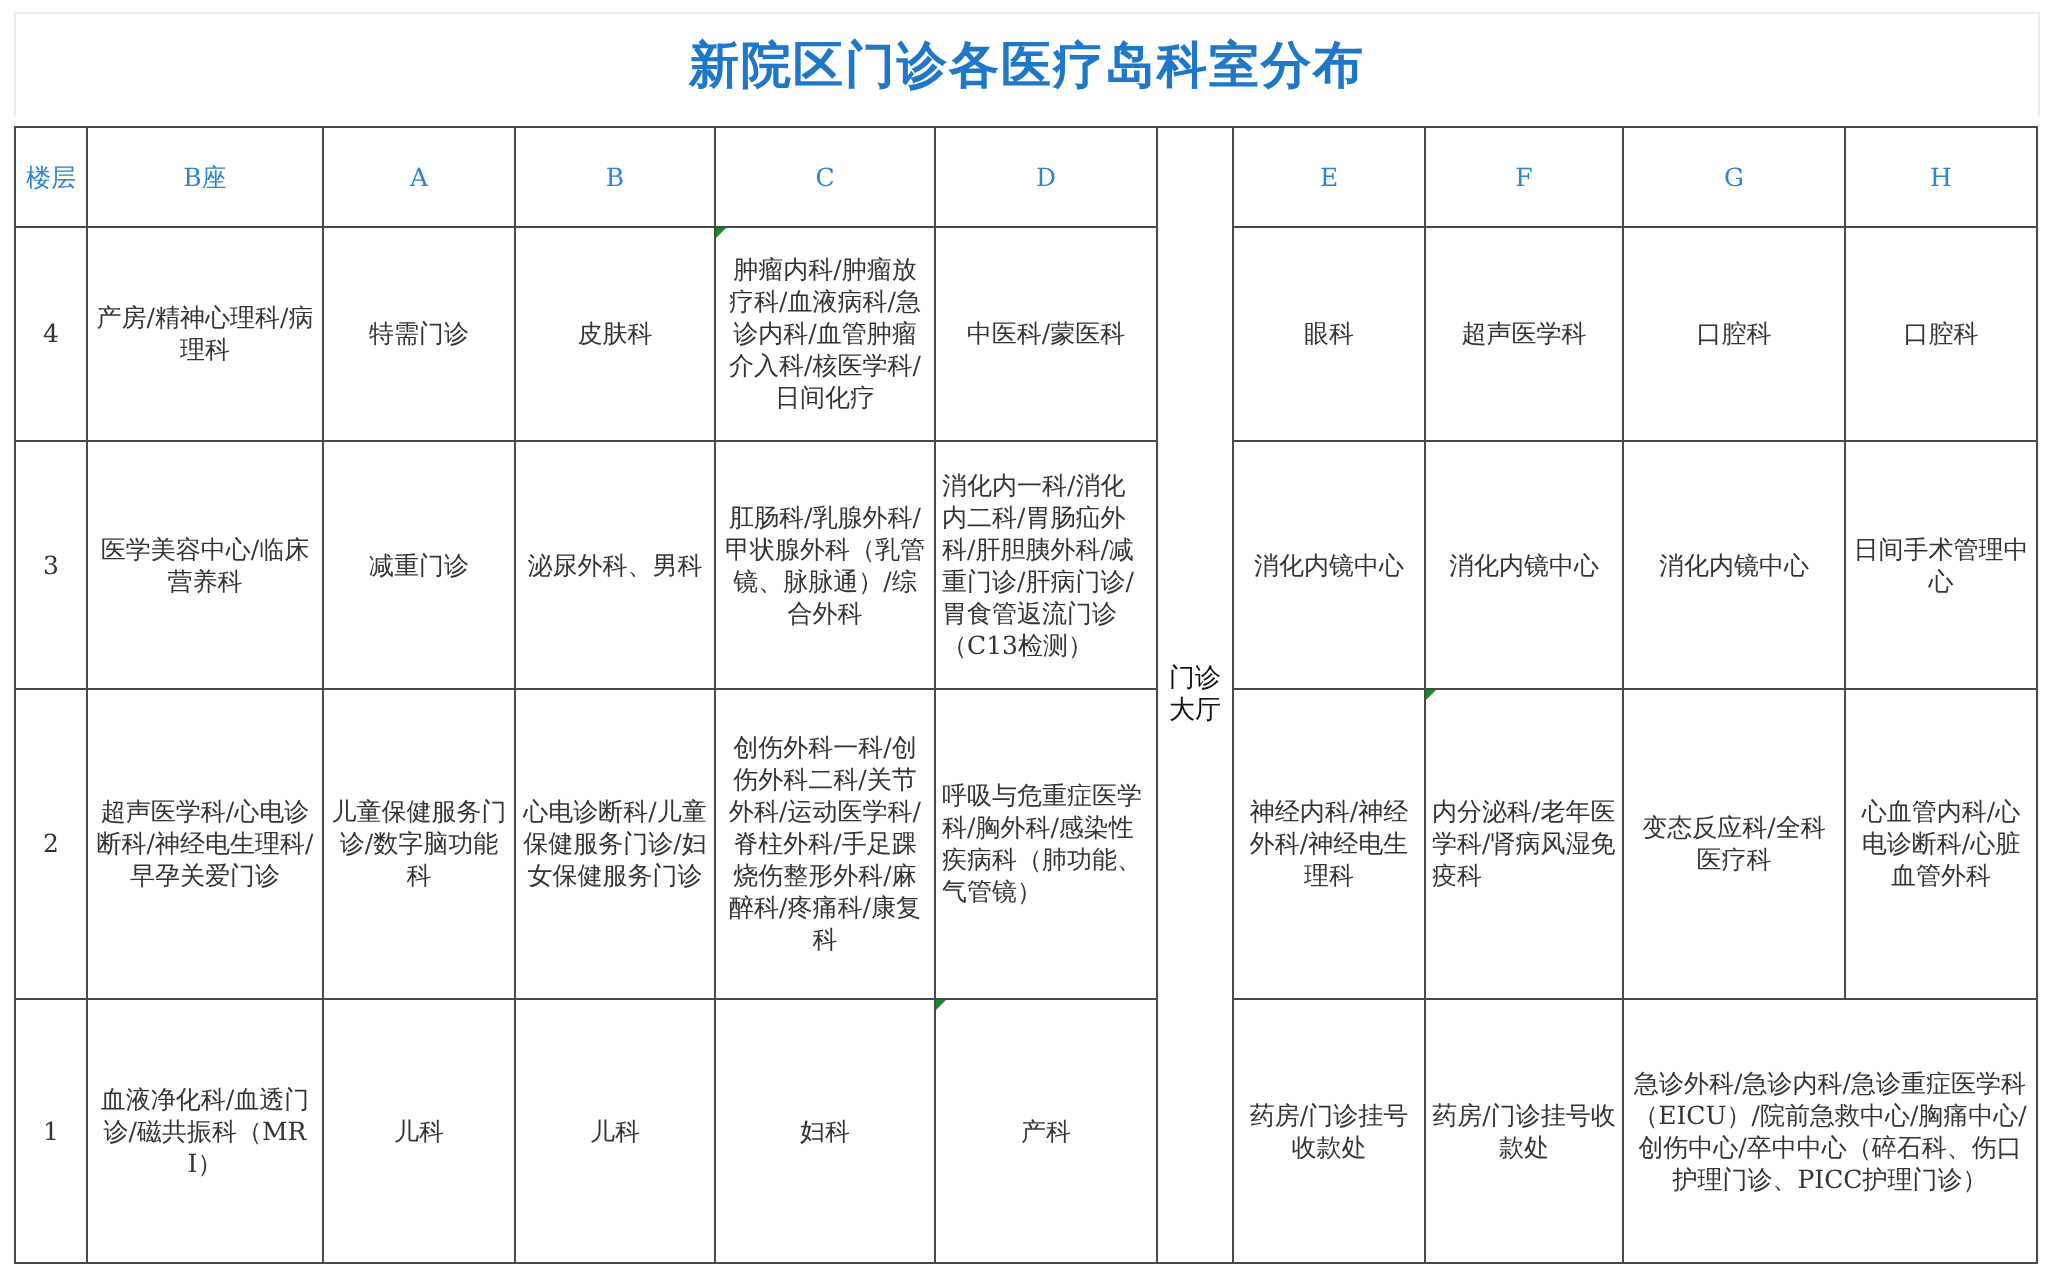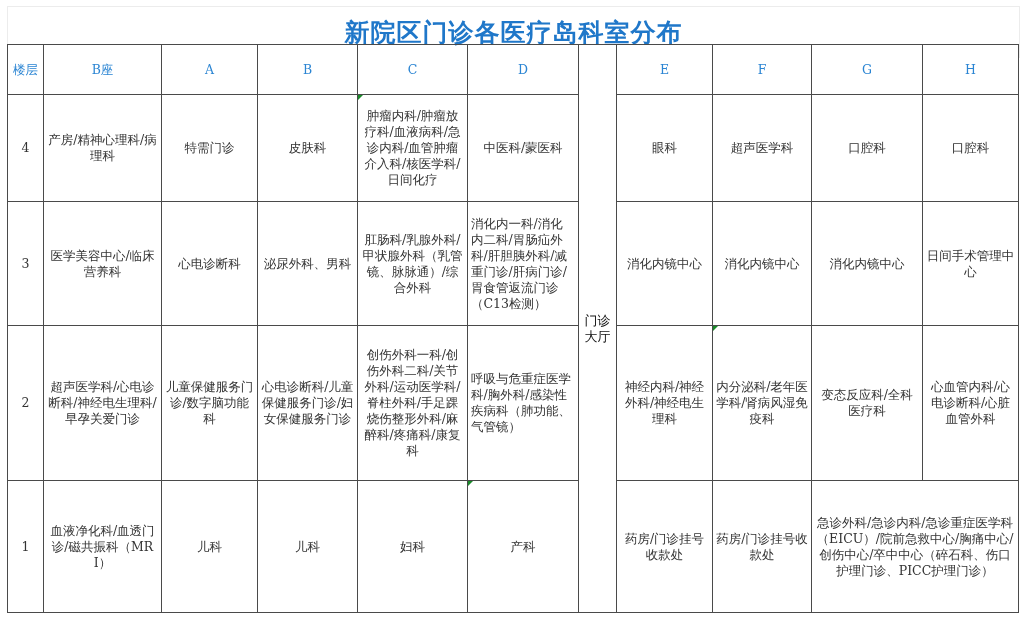--- a/index.html
+++ b/index.html
@@ -6,21 +6,21 @@
     body { width: 1024px; height: 632px; position: relative; overflow: hidden;
            font-family: "DejaVu Serif", "Liberation Serif", serif; }
     .title-box {
       position: absolute; left: 7px; top: 6px; width: 1011px; height: 51px;
       border-top: 1px solid #ececec; border-left: 1px solid #ececec; border-right: 1px solid #ececec;
       display: flex; align-items: center; justify-content: center;
       color: #1f77c9; font-size: 25px; font-weight: bold; letter-spacing: 1px;
       font-family: "DejaVu Sans", "Liberation Sans", sans-serif;
     }
     table.grid {
-      position: absolute; left: 7px; top: 44px;
+      position: absolute; left: 7px; top: 63px;
       border-collapse: collapse; table-layout: fixed;
     }
     table.grid td, table.grid th {
       border: 1.5px solid #4a4a4a; padding: 0 3px;
       text-align: center; vertical-align: middle;
       font-size: 12.5px; line-height: 16px; color: #333;
       font-weight: normal; word-break: break-all;
     }
     table.grid th { color: #2b85d3; font-size: 12.5px; }
     .lobby { border-top: 1.5px solid #4a4a4a; }
@@ -76,39 +76,39 @@
     <td>中医科/蒙医科</td>
     <td>眼科</td>
     <td>超声医学科</td>
     <td>口腔科</td>
     <td>口腔科</td>
   </tr>
 
   <tr style="height:124px">
     <td>3</td>
     <td>医学美容中心/临床营养科</td>
-    <td>心电诊断科</td>
+    <td>减重门诊</td>
     <td>泌尿外科、男科</td>
     <td>肛肠科/乳腺外科/甲状腺外科（乳管镜、脉脉通）/综合外科</td>
     <td style="text-align:left">消化内一科/消化内二科/胃肠疝外科/肝胆胰外科/减重门诊/肝病门诊/胃食管返流门诊（C13检测）</td>
     <td>消化内镜中心</td>
     <td>消化内镜中心</td>
     <td>消化内镜中心</td>
     <td>日间手术管理中心</td>
   </tr>
 
   <tr style="height:155px">
     <td>2</td>
     <td>超声医学科/心电诊断科/神经电生理科/早孕关爱门诊</td>
     <td>儿童保健服务门诊/数字脑功能科</td>
     <td>心电诊断科/儿童保健服务门诊/妇女保健服务门诊</td>
     <td>创伤外科一科/创伤外科二科/关节外科/运动医学科/脊柱外科/手足踝烧伤整形外科/麻醉科/疼痛科/康复科</td>
     <td style="text-align:left">呼吸与危重症医学科/胸外科/感染性疾病科（肺功能、气管镜）</td>
     <td>神经内科/神经外科/神经电生理科</td>
-    <td class="tri" style="text-align:center">内分泌科/老年医学科/肾病风湿免疫科</td>
+    <td class="tri" style="text-align:left">内分泌科/老年医学科/肾病风湿免疫科</td>
     <td>变态反应科/全科医疗科</td>
     <td>心血管内科/心电诊断科/心脏血管外科</td>
   </tr>
 
   <tr style="height:132px">
     <td>1</td>
     <td>血液净化科/血透门诊/磁共振科（MRI）</td>
     <td>儿科</td>
     <td>儿科</td>
     <td>妇科</td>

